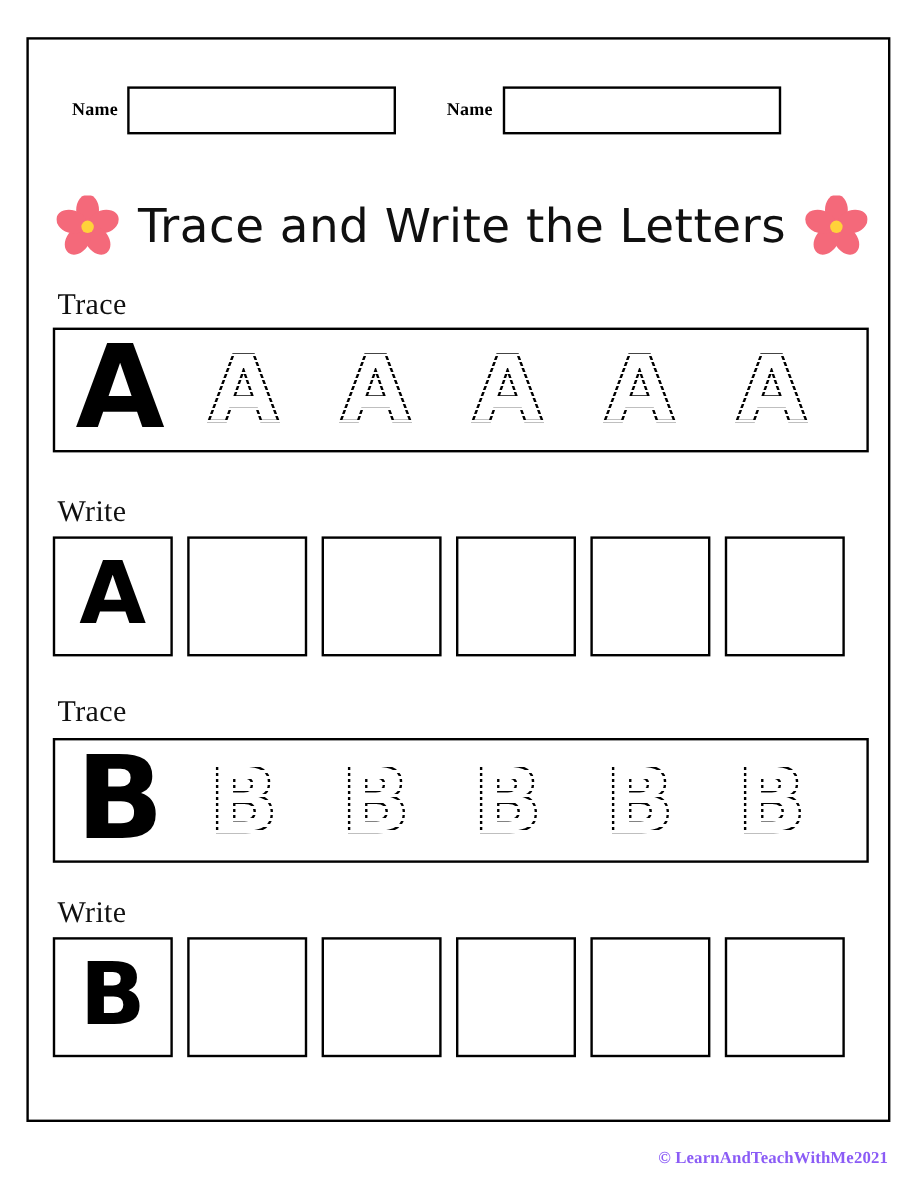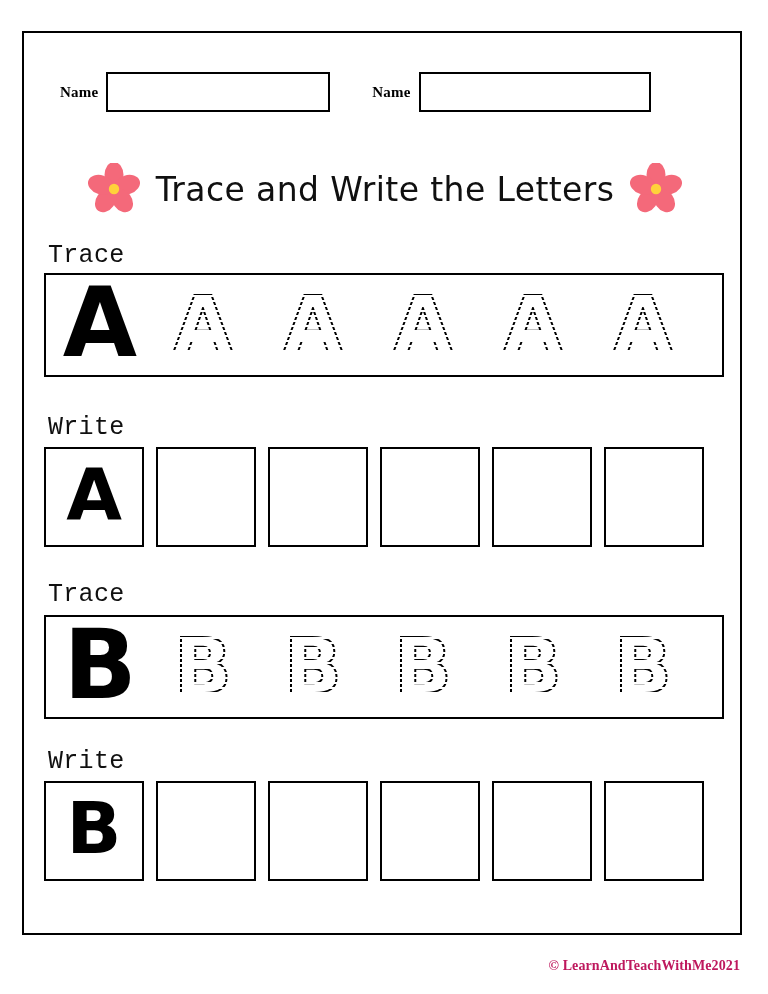--- a/index.html
+++ b/index.html
@@ -68,38 +68,38 @@
     top: 148px;
     width: 650px;
     height: 76px;
     display: flex;
     align-items: center;
     justify-content: center;
     gap: 16px;
   }
   .worksheet-title {
     font-family: "DejaVu Sans", sans-serif;
-    font-size: 33px;
+    font-size: 39px;
     font-weight: 400;
     color: #101010;
     letter-spacing: 0.4px;
     white-space: nowrap;
   }
 
   .flower {
     position: relative;
     width: 52px;
     height: 52px;
     flex: 0 0 52px;
   }
 
   
   .section-label {
     position: absolute;
-    font-family: Liberation Mono, monospace;
+    font-family: Liberation Serif, serif;
     font-size: 25px;
     color: #101010;
     letter-spacing: 0.3px;
   }
 
   .trace-strip {
     position: absolute;
     border: 2px solid #000;
     box-sizing: border-box;
     background: #fff;
@@ -174,21 +174,21 @@
   }
 
   
   .footer {
     position: absolute;
     right: 28px;
     top: 955px;
     font-family: "Liberation Serif", serif;
     font-weight: bold;
     font-size: 14px;
-    color: #be185d;
+    color: #8b5cf6;
     letter-spacing: 0.1px;
   }
 </style>
 </head>
 <body>
 
 <div class="page">
 
   <div class="page-border"></div>
 

